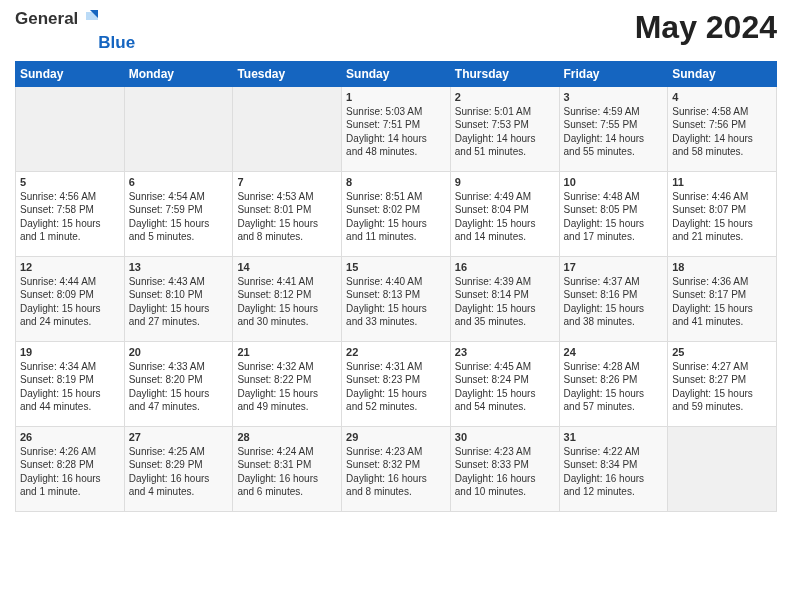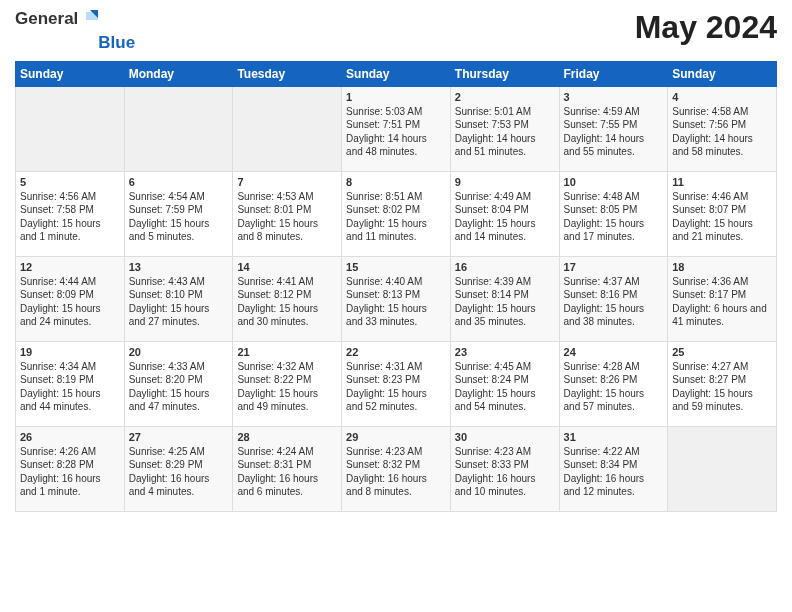--- a/index.html
+++ b/index.html
@@ -267,21 +267,21 @@
             <span>Sunrise: 4:37 AM</span><br>
             <span>Sunset: 8:16 PM</span><br>
             <span>Daylight: 15 hours and 38 minutes.</span>
           </div>
         </td>
           <td>
           <span class="day-num">18</span>
           <div class="cell-text">
             <span>Sunrise: 4:36 AM</span><br>
             <span>Sunset: 8:17 PM</span><br>
-            <span>Daylight: 6 hours and 41 minutes.</span>
+            <span>Daylight: 15 hours and 41 minutes.</span>
           </div>
         </td>
         </tr>
         <tr>
           <td>
           <span class="day-num">19</span>
           <div class="cell-text">
             <span>Sunrise: 4:34 AM</span><br>
             <span>Sunset: 8:19 PM</span><br>
             <span>Daylight: 15 hours and 44 minutes.</span>

